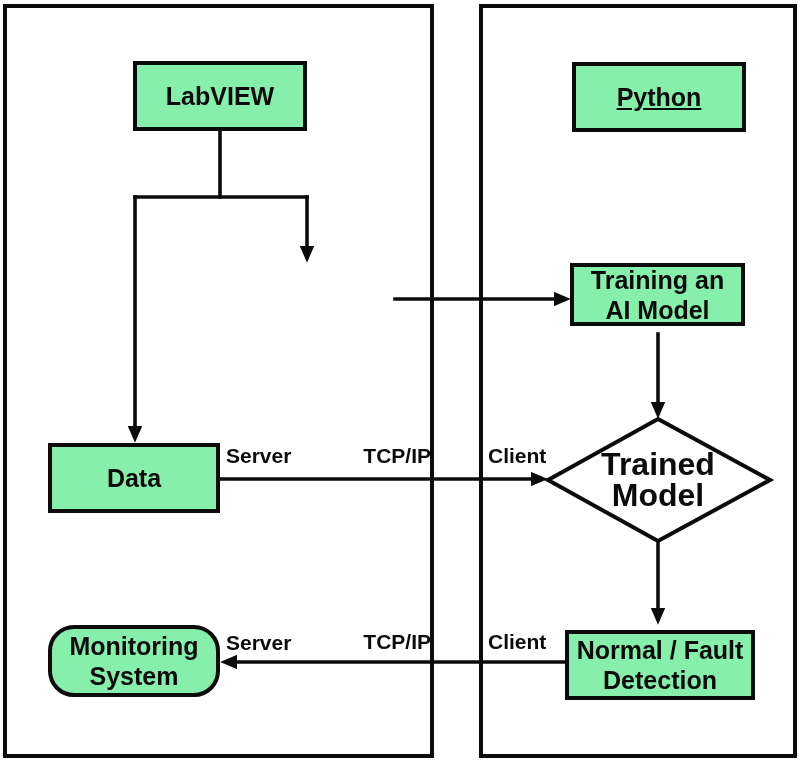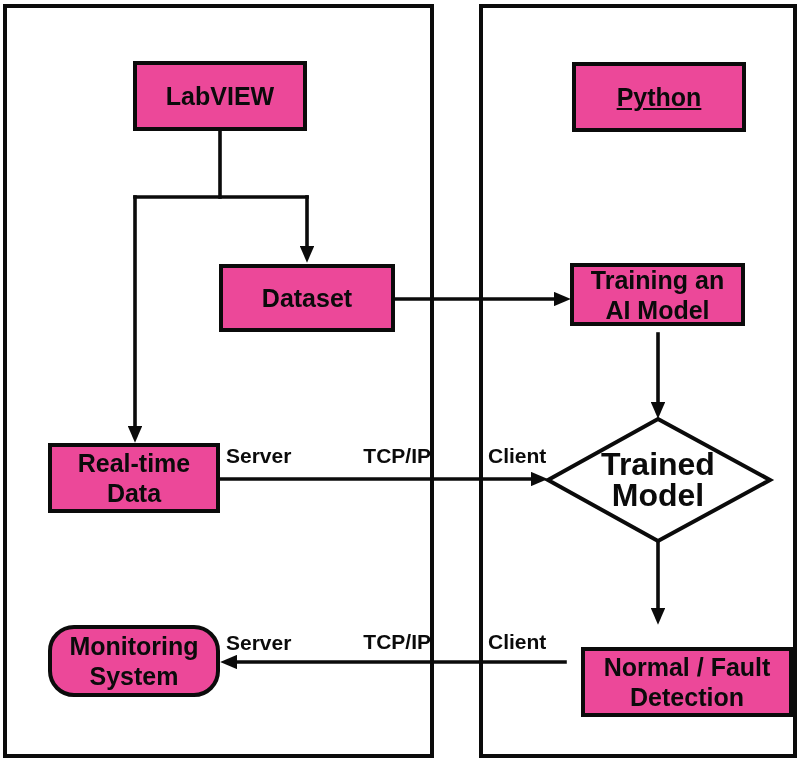--- a/index.html
+++ b/index.html
@@ -15,21 +15,21 @@
   }
   .canvas {
     position: absolute;
     left: 0; top: 0;
     width: 800px; height: 764px;
   }
   .node {
     position: absolute;
     box-sizing: border-box;
     border: 4px solid #0b0b0b;
-    background: #ec4899;
+    background: #86efac;
     display: flex;
     flex-direction: column;
     align-items: center;
     justify-content: center;
     text-align: center;
     font-size: 25px;
     line-height: 30px;
     white-space: nowrap;
   }
   .diamond-label {
@@ -52,21 +52,21 @@
   }
   .edge-label.right-align { text-align: right; }
 
   
   #node-labview    { left: 133px; top:  61px; width: 174px; height: 70px; }
   #node-python     { left: 572px; top:  62px; width: 174px; height: 70px; text-decoration: underline; }
   #node-dataset    { left: 219px; top: 264px; width: 176px; height: 68px; }
   #node-training   { left: 570px; top: 263px; width: 175px; height: 63px; }
   #node-realtime   { left:  48px; top: 443px; width: 172px; height: 70px; }
   #node-monitoring { left:  48px; top: 625px; width: 172px; height: 72px; border-radius: 26px; }
-  #node-detection  { left: 565px; top: 647px; width: 212px; height: 70px; margin-left: 16px; }
+  #node-detection  { left: 565px; top: 630px; width: 190px; height: 70px; }
   #label-trained   { left: 583px; top: 448px; width: 150px; height: 64px; }
 
   
   #lbl-server-top    { left: 226px; top: 444px; }
   #lbl-tcpip-top     { left: 340px; top: 444px; width: 91px; }
   #lbl-client-top    { left: 488px; top: 444px; }
   #lbl-server-bottom { left: 226px; top: 631px; }
   #lbl-tcpip-bottom  { left: 340px; top: 630px; width: 91px; }
   #lbl-client-bottom { left: 488px; top: 630px; }
 </style>
@@ -101,31 +101,27 @@
   </svg>
 
   <div class="node" id="node-labview">
     <span>LabVIEW</span>
   </div>
 
   <div class="node" id="node-python">
     <span>Python</span>
   </div>
 
-  <div class="node" id="node-dataset">
-    <span>Dataset</span>
-  </div>
 
   <div class="node" id="node-training">
     <span>Training an</span>
     <span>AI Model</span>
   </div>
 
   <div class="node" id="node-realtime">
-    <span>Real-time</span>
     <span>Data</span>
   </div>
 
   <div class="node" id="node-monitoring">
     <span>Monitoring</span>
     <span>System</span>
   </div>
 
   <div class="node" id="node-detection">
     <span>Normal / Fault</span>

